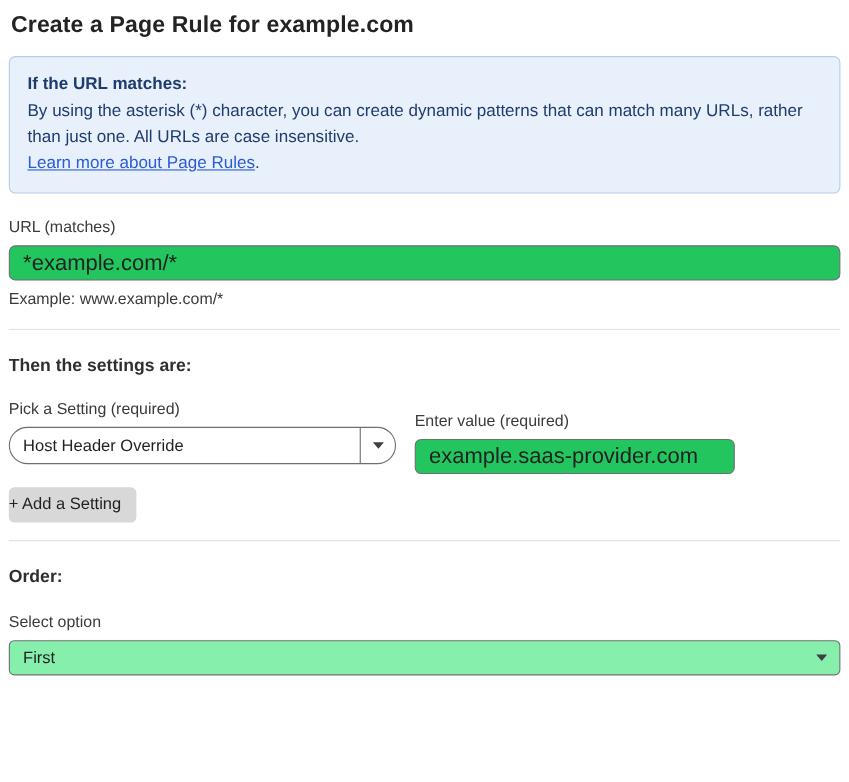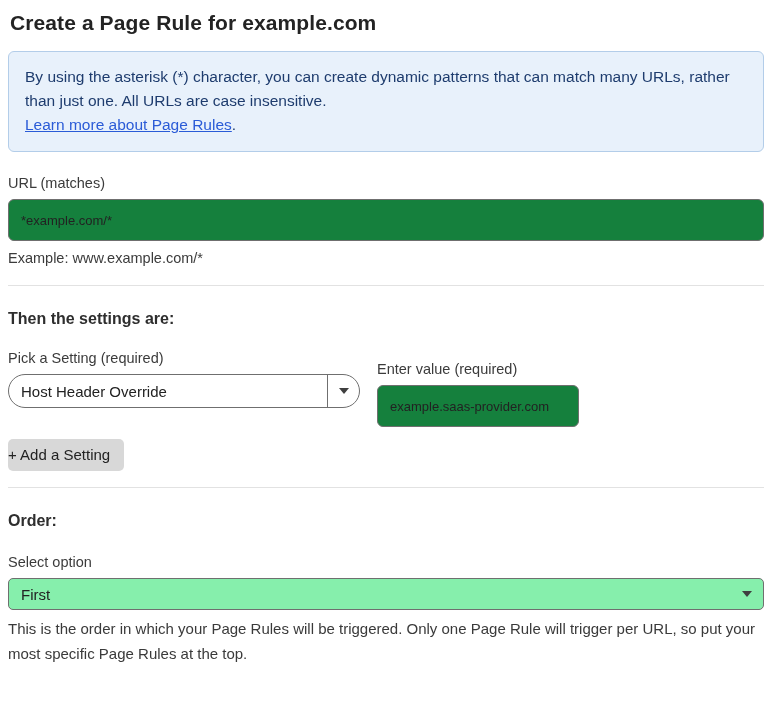--- a/index.html
+++ b/index.html
@@ -48,28 +48,28 @@
     color: #3b3b3b;
     margin-top: 7px;
     line-height: 21px;
   }
 
   .url-section { margin-top: 23px; }
 
   input.text-input {
     display: block;
     width: 100%;
-    height: 42px;
+    height: 32px;
     border: 1px solid #6f6f6f;
     border-radius: 6px;
     padding: 0 12px;
     font-family: "Liberation Sans", sans-serif;
-    font-size: 13px;
-    color: #222222;
-    background: #15803d;
+    font-size: 20px;
+    color: #222222;
+    background: #22c55e;
     outline: none;
   }
 
   hr.divider {
     border: none;
     border-top: 1px solid #e2e2e2;
     margin: 16px 0 0 0;
   }
 
   .section-heading {
@@ -161,20 +161,21 @@
   .order-helper { margin-top: 6px; font-size: 15px; color: #3a3a3a; line-height: 25px; max-width: 760px; }
 </style>
 </head>
 <body>
 
 <div class="container">
 
   <h1 class="page-title">Create a Page Rule for example.com</h1>
 
   <div class="info-box">
+    <div class="info-heading">If the URL matches:</div>
     <div class="info-body">By using the asterisk (*) character, you can create dynamic patterns that can match many URLs, rather than just one. All URLs are case insensitive.</div>
     <div><a class="info-link">Learn more about Page Rules</a><span>.</span></div>
   </div>
 
   <div class="url-section">
     <div class="field-label">URL (matches)</div>
     <input class="text-input" type="text" value="*example.com/*" style="">
     <div class="helper-text">Example: www.example.com/*</div>
   </div>
 
@@ -202,19 +203,18 @@
 
   <hr class="divider">
 
   <h2 class="section-heading">Order:</h2>
 
   <div class="field-label order-label">Select option</div>
   <div class="select-box">
     <span>First</span>
     <span class="caret-down"></span>
   </div>
-  <div class="order-helper">This is the order in which your Page Rules will be triggered. Only one Page Rule will trigger per URL, so put your most specific Page Rules at the top.</div>
 
   
 
   
 
 </div>
 
 </body></html>

